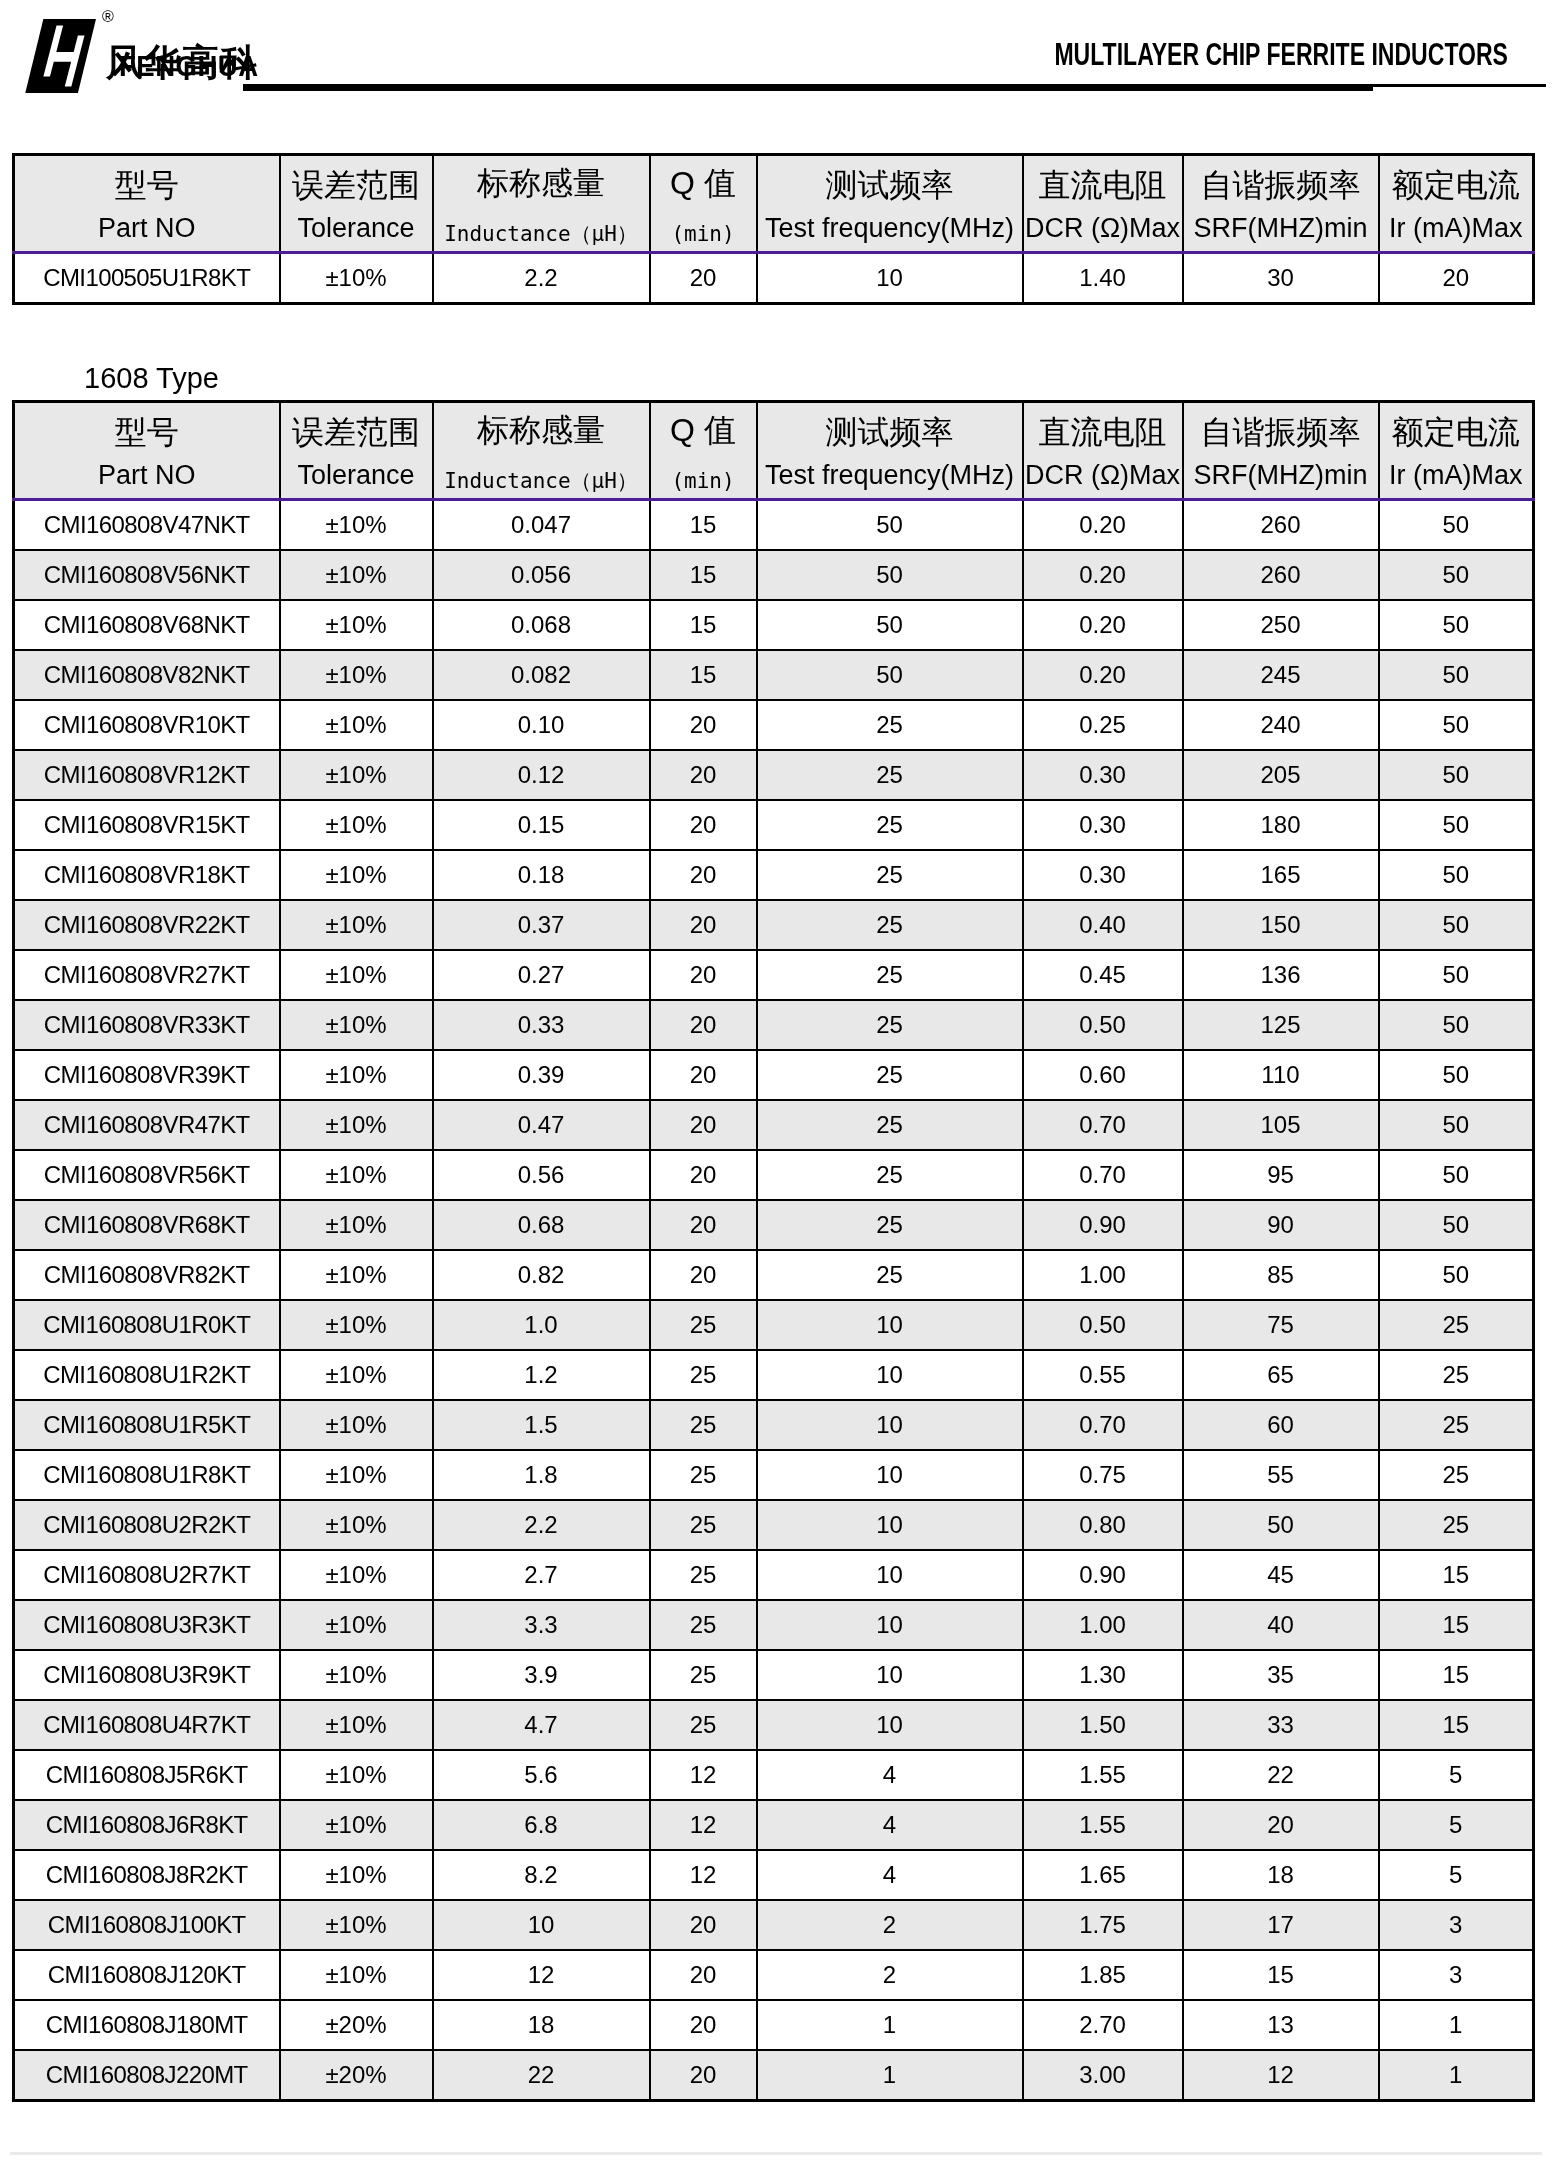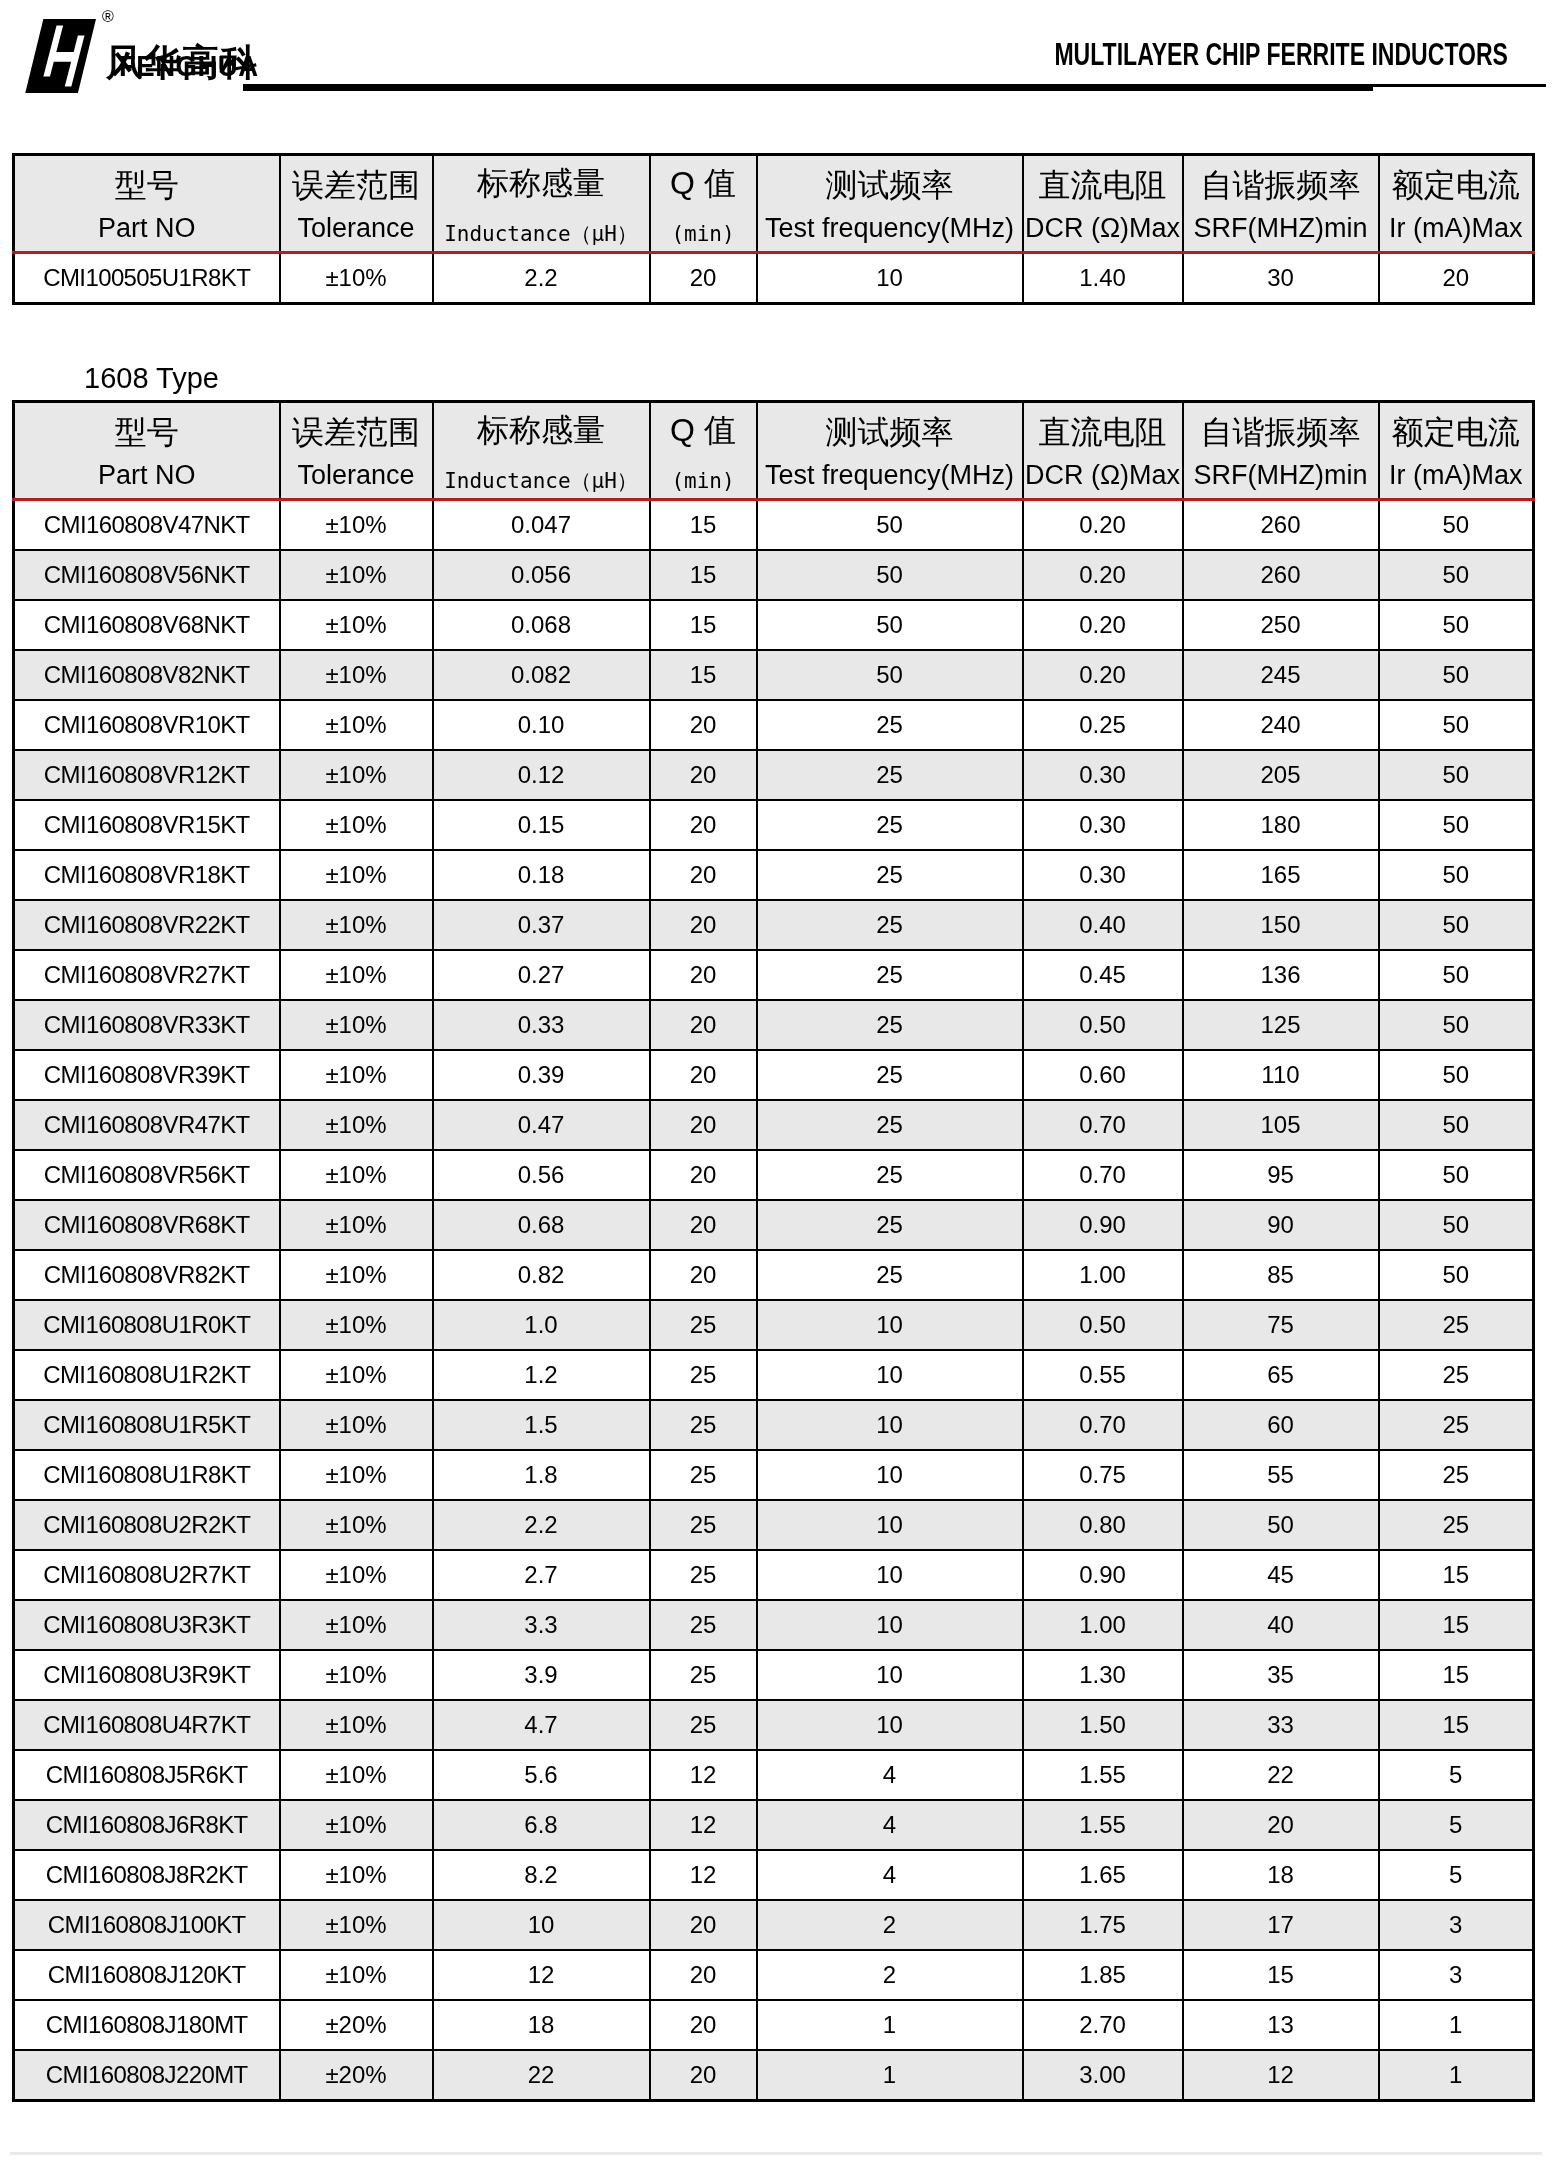--- a/index.html
+++ b/index.html
@@ -20,21 +20,21 @@
 
   
   .section-label{position:absolute;left:84px;top:362px;font-size:29px;}
 
   
   table{border-collapse:collapse;table-layout:fixed;width:1520px;background:#fff;
         border:3px solid #000;}
   #t1{position:absolute;left:12px;top:153px;}
   #t2{position:absolute;left:12px;top:400px;}
   th,td{border:2px solid #000;text-align:center;vertical-align:middle;padding:0;overflow:hidden;}
-  thead th{background:#e8e8e8;height:95px;font-weight:normal;border-bottom:3px solid #b91c1c;}
+  thead th{background:#e8e8e8;height:95px;font-weight:normal;border-bottom:3px solid #4c1d95;}
   .zh-line{font-size:32px;line-height:1;margin:4px 0 14px 0;}
   .en-line{font-size:27px;line-height:1;}
   .mono{font-family:"DejaVu Sans Mono",monospace;font-size:21px;margin-top:25px;}
   tbody td{height:48px;font-size:24px;}
   td.partno{letter-spacing:-.6px;}
   tr.shaded td{background:#e8e8e8;}
 
   .bottom-rule{position:absolute;left:10px;top:2152px;width:1532px;height:3px;background:#e9e9e9;}
 </style>
 </head>

